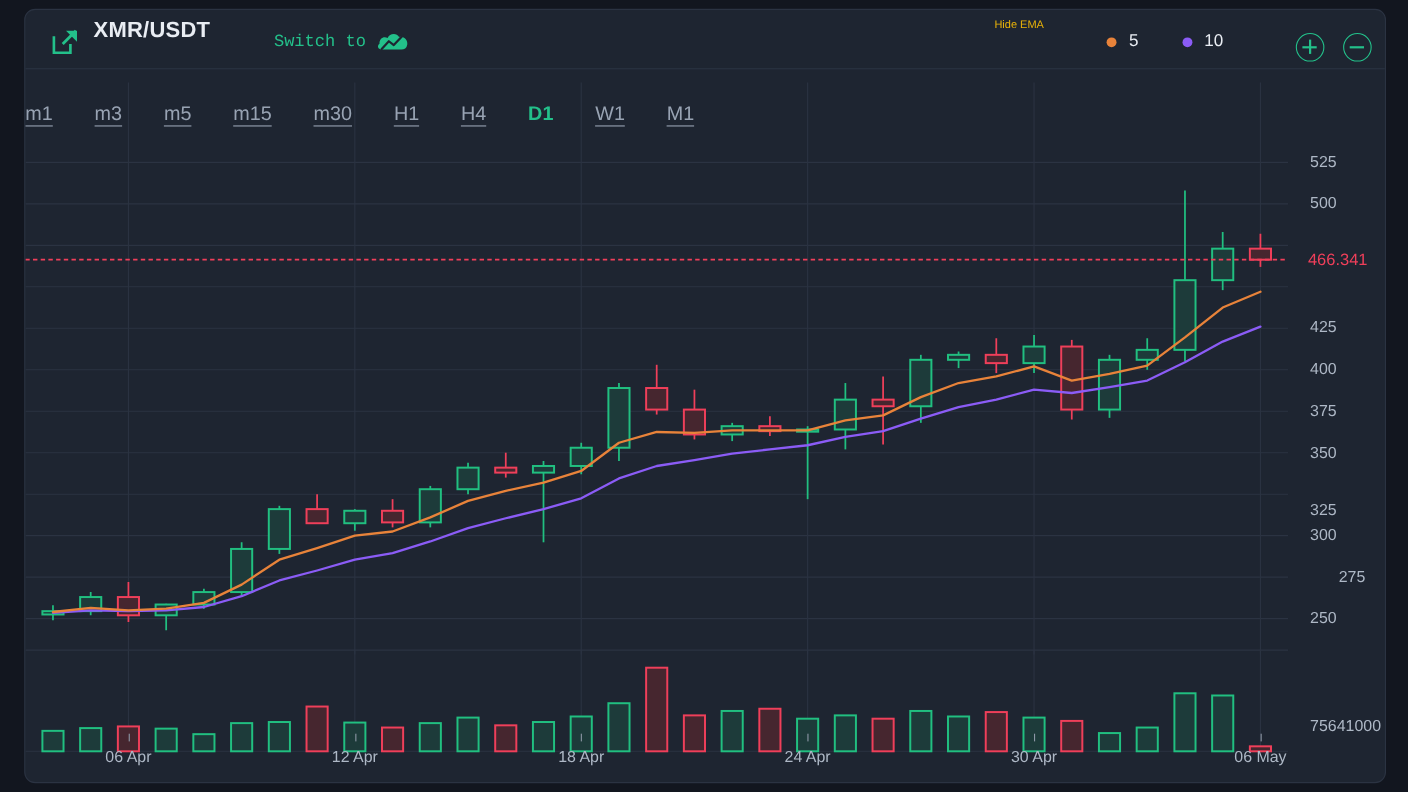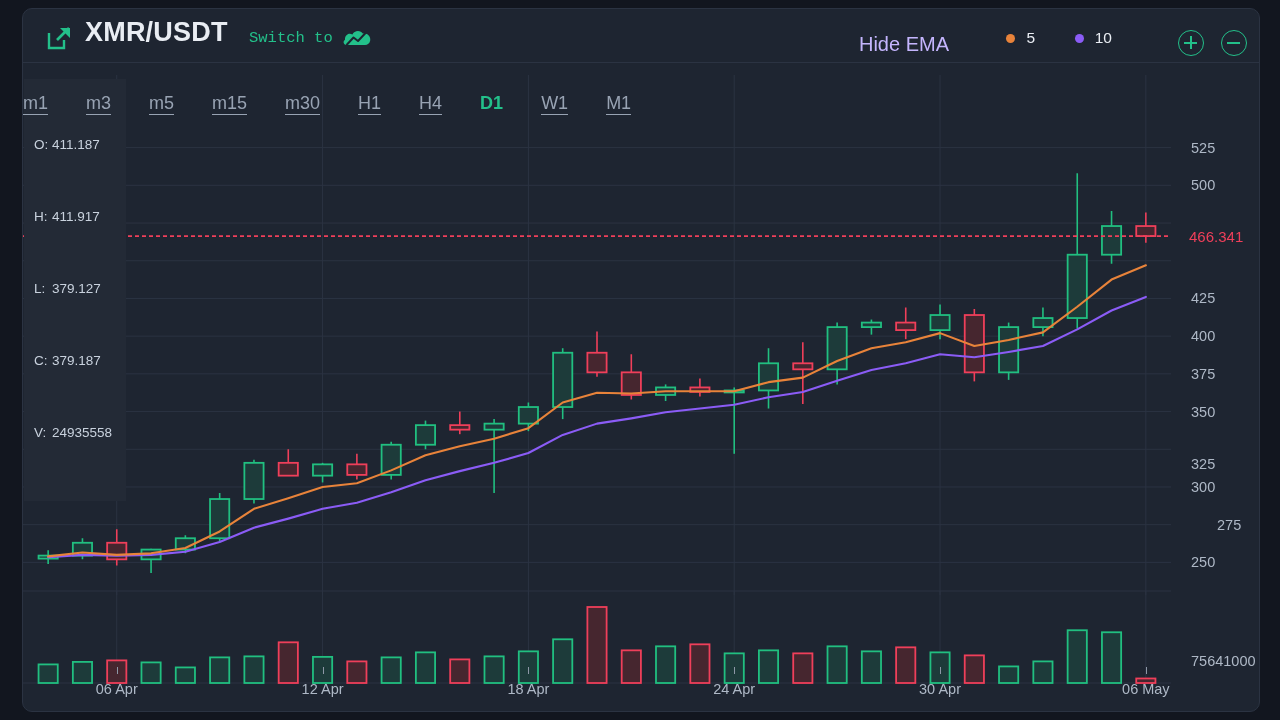--- a/index.html
+++ b/index.html
@@ -22,29 +22,29 @@
   
   #header {
     position: absolute; left: 0; top: 0;
     width: 100%; height: 54px;
     border-bottom: 1px solid #2b3342;
     box-sizing: border-box;
   }
   #link-icon { position: absolute; left: 23px; top: 16px; width: 26px; height: 26px; }
   #symbol {
     position: absolute; left: 62px; top: 8px;
-    font-size: 27px; font-weight: bold; color: #e9edf3;
+    font-size: 20px; font-weight: bold; color: #e9edf3;
     letter-spacing: .2px;
   }
   #switch-wrap { position: absolute; left: 226px; top: 18px; display: flex; align-items: center; gap: 9px; cursor: pointer; font-family: Liberation Mono, monospace;}
   #switch-label { font-size: 15.5px; color: #23c08a; }
   #switch-icon { width: 30px; height: 22px; }
   #hide-ema {
-    position: absolute; right: 310px; top: 24px;
-    font-size: 20px; color: #c4b5fd; cursor: pointer; white-space: nowrap;
+    position: absolute; right: 310px; top: 8px;
+    font-size: 10px; color: #eab308; cursor: pointer; white-space: nowrap;
   }
   .ema-chip { position: absolute; top: 20px; display: flex; align-items: center; gap: 11px; }
   #ema-a { right: 224px; }
   #ema-b { right: 147px; }
   .ema-dot { width: 9px; height: 9px; border-radius: 50%; display: block; }
   .ema-num { font-size: 15.5px; color: #e9edf3; }
   .circ-btn {
     position: absolute; top: 21px; width: 26px; height: 26px;
     border: 1.6px solid #23c08a; border-radius: 50%;
     box-sizing: border-box; cursor: pointer;
@@ -139,27 +139,20 @@
       <span class="ema-dot" style="background:#8b5cf6"></span>
       <span class="ema-num">10</span>
     </div>
 
     <div id="zoom-in" class="circ-btn plus"></div>
     <div id="zoom-out" class="circ-btn"></div>
   </div>
 
   <div id="body">
 
-    <div id="ohlc">
-      <div><span class="k">O:</span><span>411.187</span></div>
-      <div><span class="k">H:</span><span>411.917</span></div>
-      <div><span class="k">L:</span><span>379.127</span></div>
-      <div><span class="k">C:</span><span>379.187</span></div>
-      <div><span class="k">V:</span><span>24935558</span></div>
-    </div>
 
     <div id="tf-row">
         <div class="tf">m1</div>
         <div class="tf">m3</div>
         <div class="tf">m5</div>
         <div class="tf">m15</div>
         <div class="tf">m30</div>
         <div class="tf">H1</div>
         <div class="tf">H4</div>
         <div class="tf active">D1</div>

